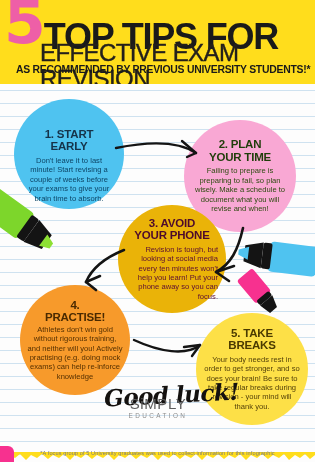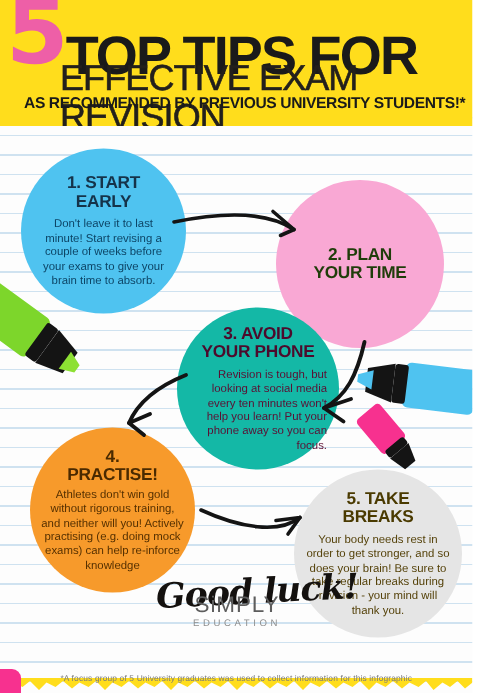--- a/index.html
+++ b/index.html
@@ -67,33 +67,33 @@
     justify-content:center;text-align:center;
     box-sizing:border-box;
   }
   .bubble .b-title{
     font-weight:bold;letter-spacing:-0.2px;
     font-family:"Liberation Sans",sans-serif;
   }
   .bubble .b-body{
     font-family:"Liberation Sans",sans-serif;
   }
-  #bub1{left:14px;top:99px;width:110px;height:110px;background:#4FC3F0;padding:6px 9px;}
+  #bub1{left:14px;top:99px;width:110px;height:110px;background:#4FC3F0;padding:6px 9px;justify-content:flex-end;}
   #bub1 .b-title{font-size:11.5px;line-height:12.5px;color:#15334a;}
   #bub1 .b-body{font-size:7.6px;line-height:9.4px;color:#0d4566;margin-top:3px;}
   #bub2{left:184px;top:120px;width:112px;height:112px;background:#f9a8d4;padding:6px 8px;}
   #bub2 .b-title{font-size:11.5px;line-height:12.5px;color:#1f3d0a;}
   #bub2 .b-body{font-size:7.6px;line-height:9.4px;color:#2d4a10;margin-top:3px;}
-  #bub3{left:118px;top:205px;width:108px;height:108px;background:#14b8a6;padding:6px 8px;}
+  #bub3{left:118px;top:205px;width:108px;height:108px;background:#eab308;padding:6px 8px;}
   #bub3 .b-title{font-size:11.5px;line-height:12.5px;color:#4d0a2c;}
   #bub3 .b-body{font-size:7.6px;line-height:9.4px;color:#5c0f33;margin-top:3px;text-align:right;}
   #bub4{left:20px;top:285px;width:110px;height:110px;background:#F79A2B;padding:6px 7px;}
   #bub4 .b-title{font-size:11.5px;line-height:12.5px;color:#4a2a00;}
   #bub4 .b-body{font-size:7.6px;line-height:9.4px;color:#553000;margin-top:1px;}
-  #bub5{left:196px;top:313px;width:112px;height:112px;background:#e5e5e5;padding:6px 7px;}
+  #bub5{left:196px;top:313px;width:112px;height:112px;background:#fde047;padding:6px 7px;}
   #bub5 .b-title{font-size:11.5px;line-height:12.5px;color:#4a3a00;}
   #bub5 .b-body{font-size:7.6px;line-height:9.4px;color:#55420a;margin-top:3px;}
   
   .art{position:absolute;left:0;top:0;width:315px;height:462px;z-index:6;pointer-events:none;}
   
   .goodluck{
     position:absolute;left:104px;top:383px;z-index:7;
     font-family:"DejaVu Serif",serif;font-style:italic;font-weight:bold;
     font-size:23px;line-height:24px;color:#14110f;letter-spacing:-0.5px;
     transform:rotate(-3deg);
@@ -146,20 +146,21 @@
       <span>EARLY</span>
     </div>
     <div class="b-body">Don't leave it to last minute! Start revising a couple of weeks before your exams to give your brain time to absorb.</div>
   </div>
 
   <div class="bubble" id="bub2">
     <div class="b-title">
       <span>2. PLAN</span><br>
       <span>YOUR TIME</span>
     </div>
+    <div class="b-body">Failing to prepare is preparing to fail, so plan wisely. Make a schedule to document what you will revise and when!</div>
   </div>
 
   <div class="bubble" id="bub3">
     <div class="b-title">
       <span>3. AVOID</span><br>
       <span>YOUR PHONE</span>
     </div>
     <div class="b-body">Revision is tough, but looking at social media every ten minutes won't help you learn! Put your phone away so you can focus.</div>
   </div>
 

